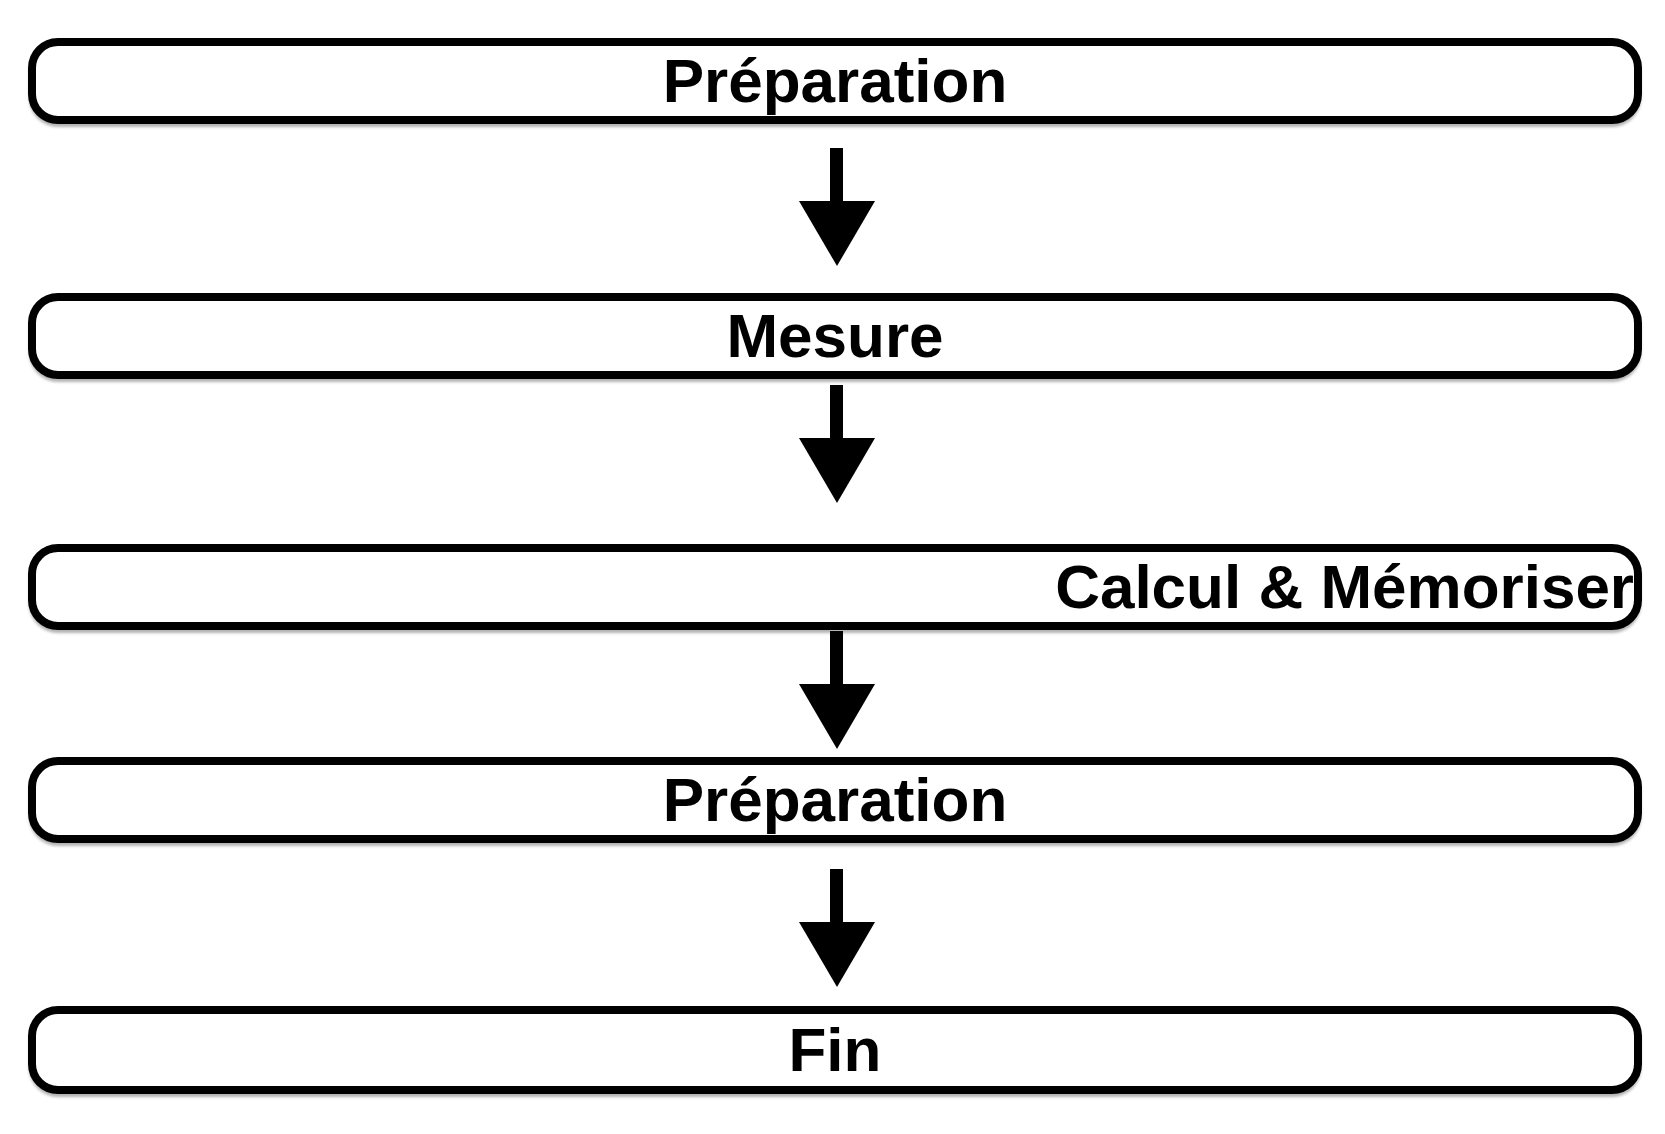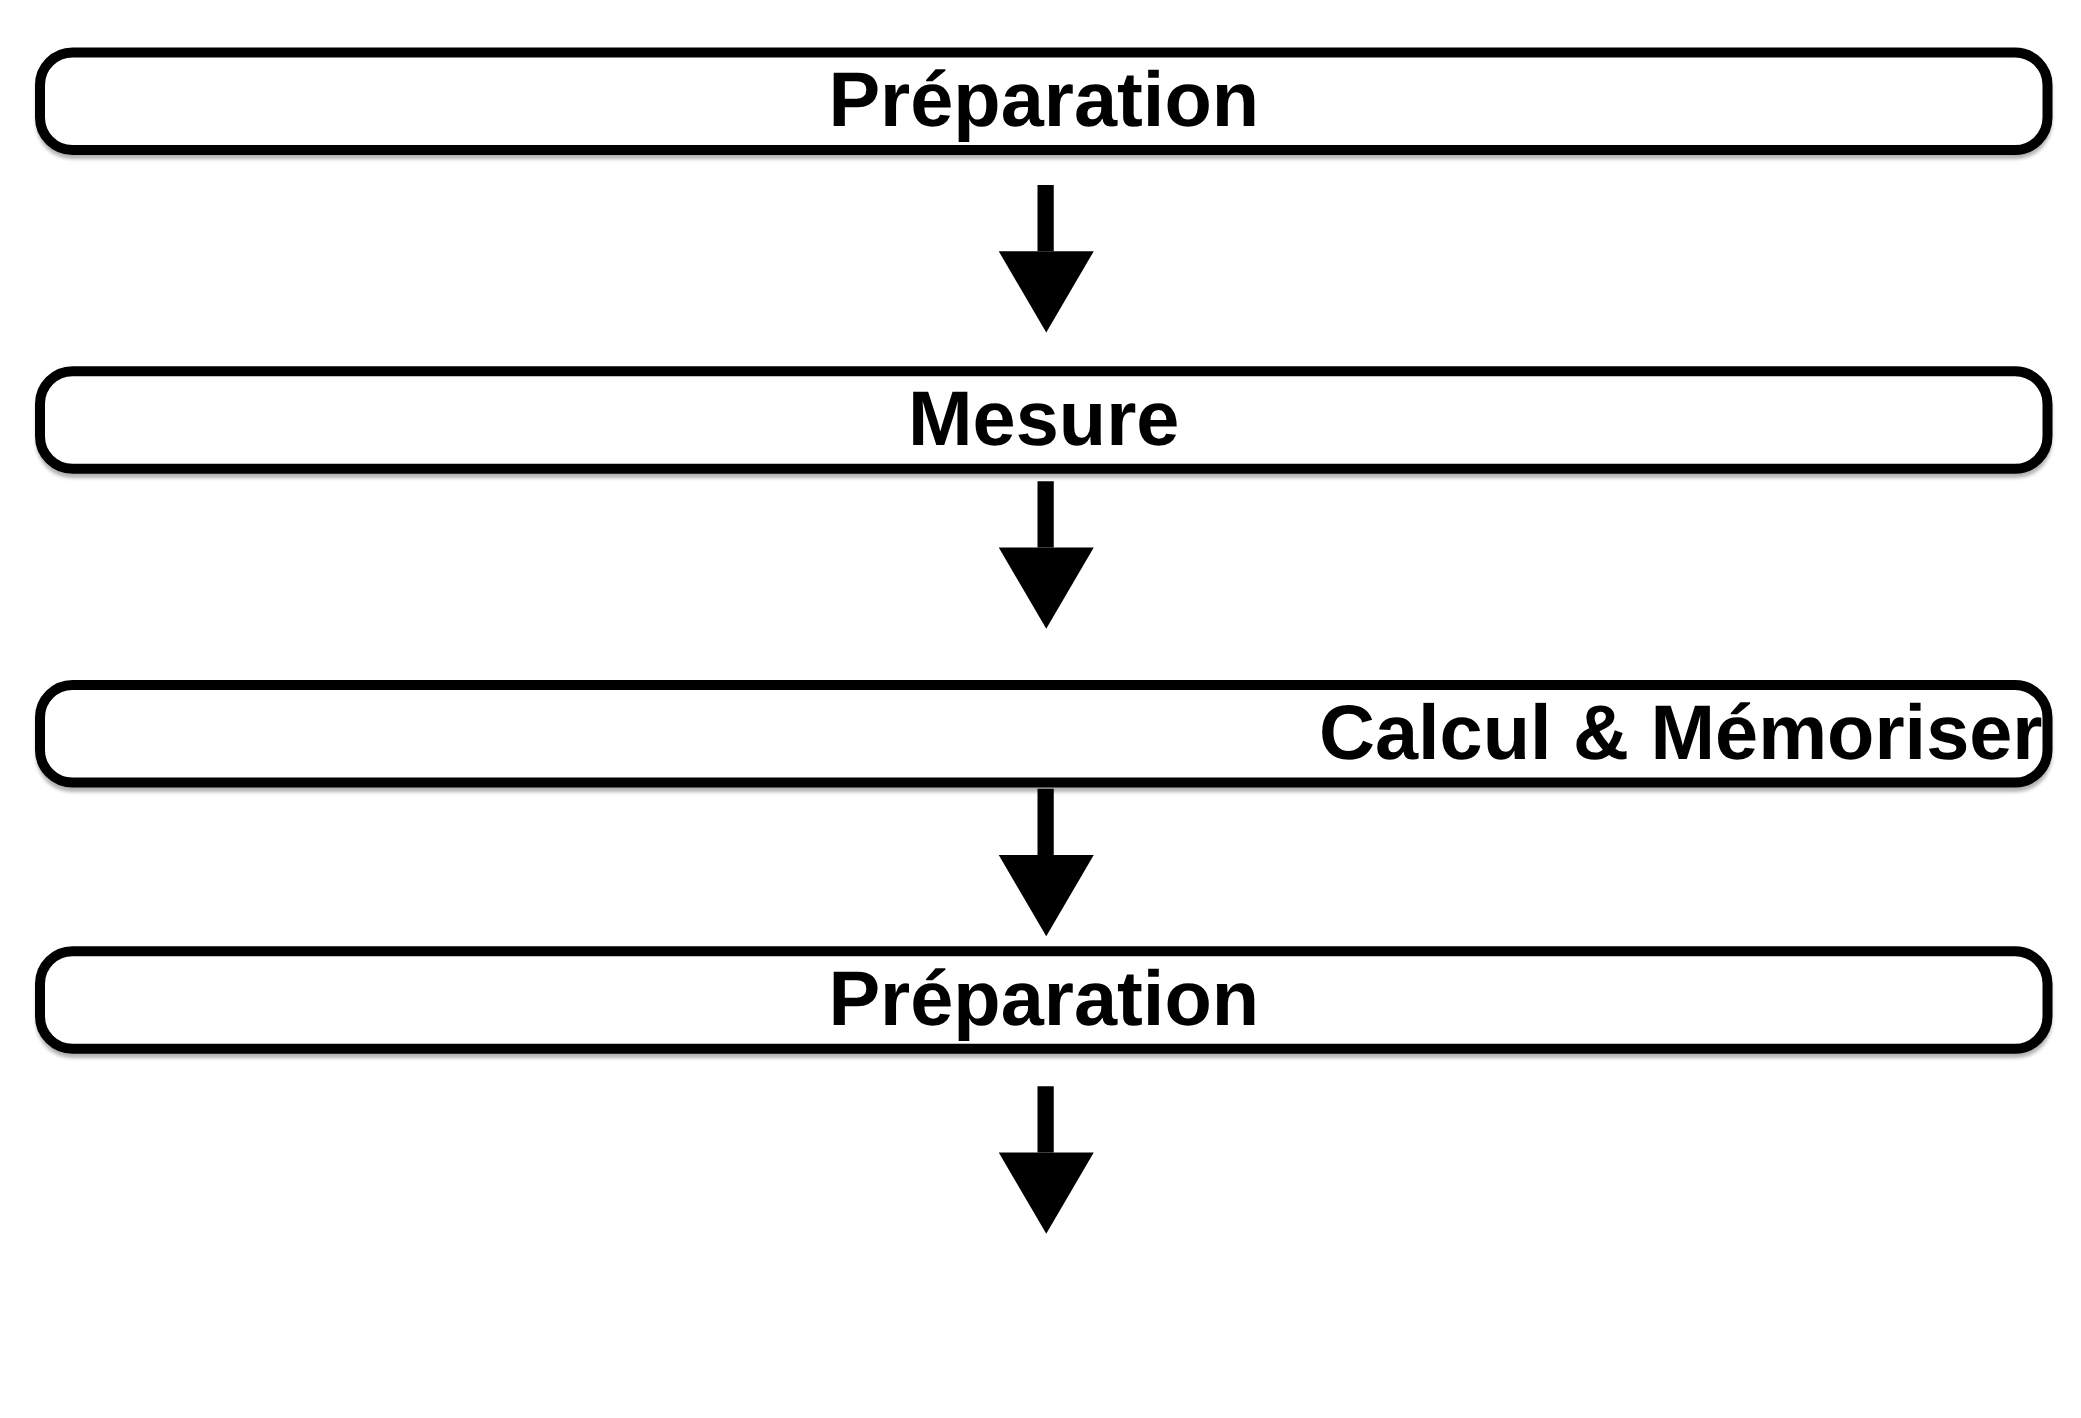--- a/index.html
+++ b/index.html
@@ -100,14 +100,17 @@
 
   <div class="node node-4">
     <span class="node-label">Préparation</span>
   </div>
 
   <div class="arrow arrow-4">
     <div class="stem"></div>
     <div class="head"></div>
   </div>
 
+  <div class="node node-5">
+    <span class="node-label">Fin</span>
+  </div>
 
 </div>
 
 </body></html>

